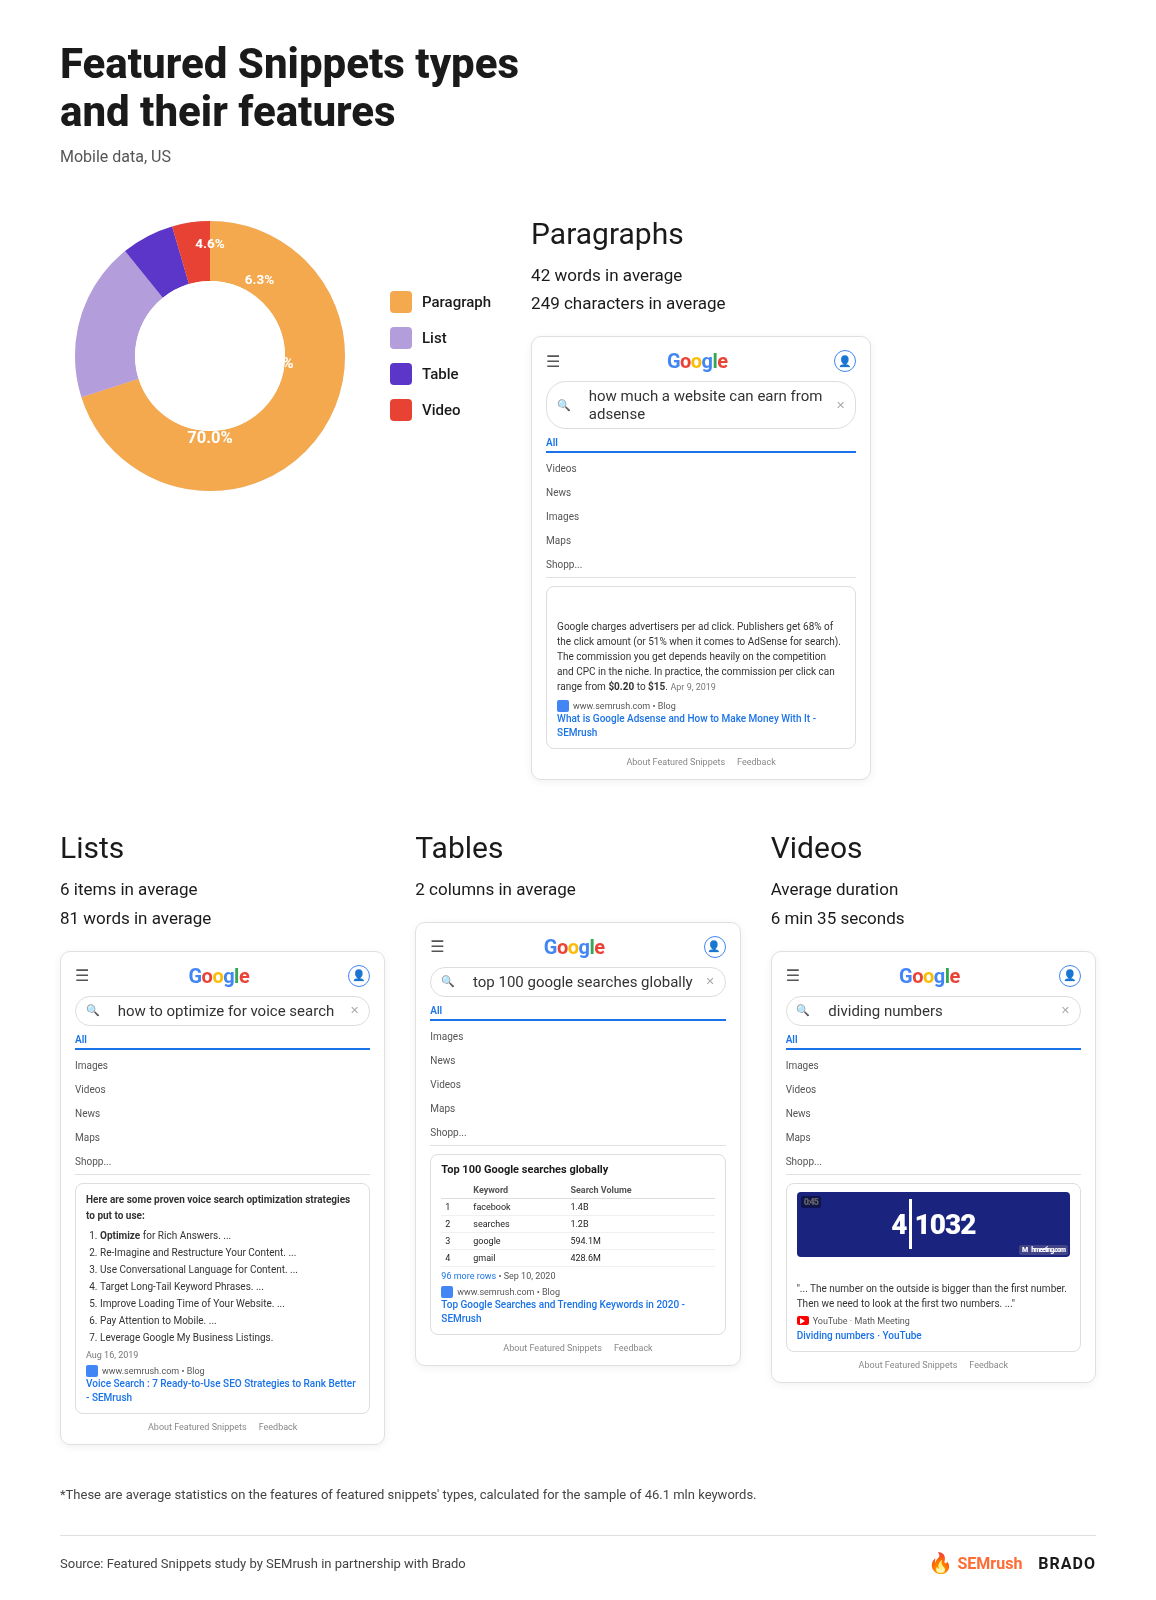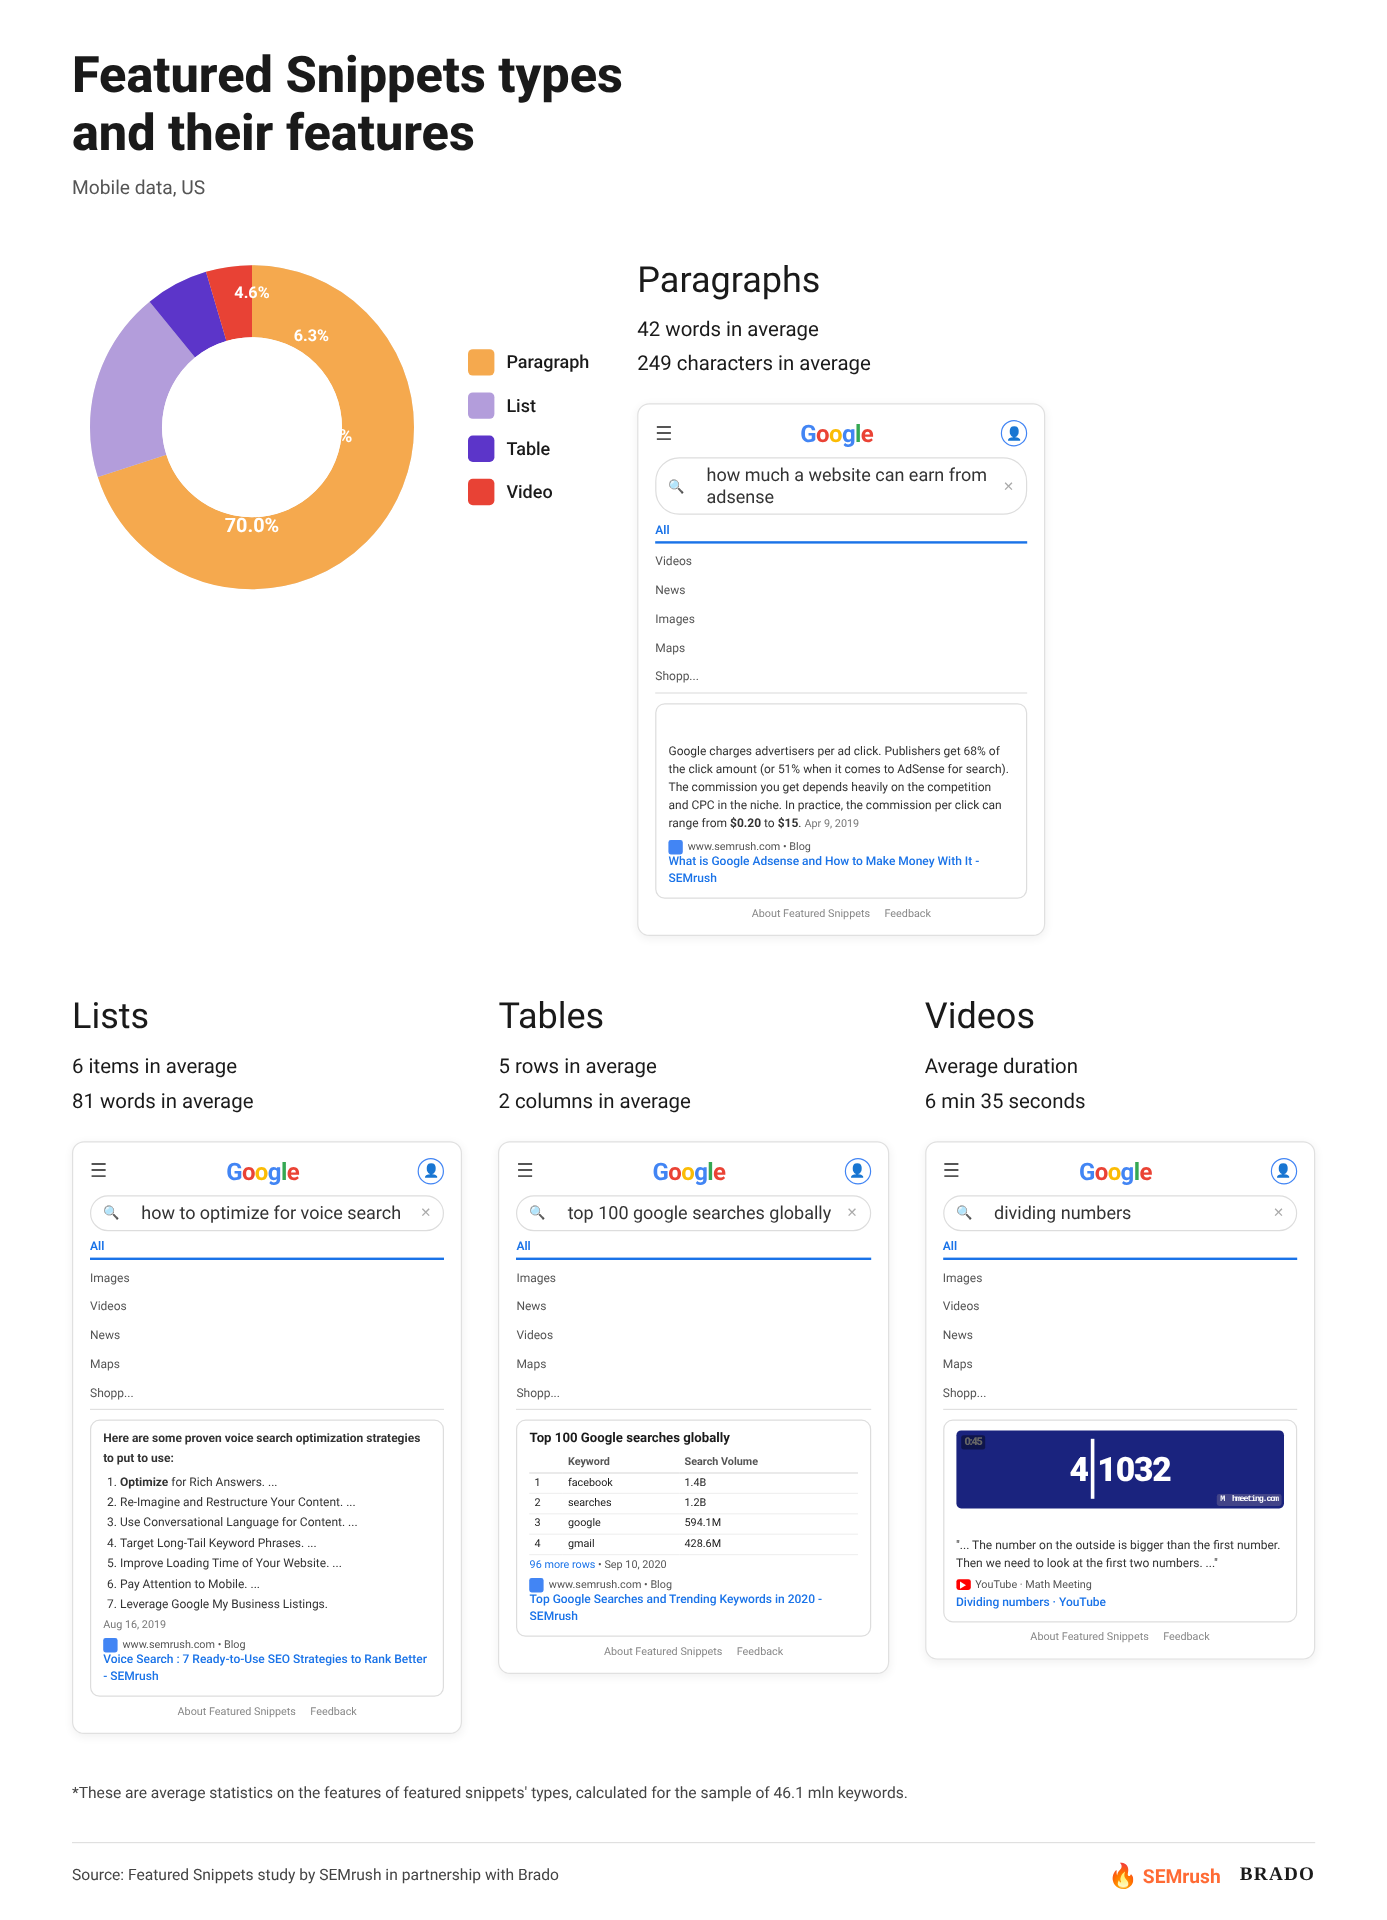--- a/index.html
+++ b/index.html
@@ -312,21 +312,20 @@
     .semrush-text {
       font-size: 16px;
       font-weight: 700;
       color: #FF6B35;
     }
     .brado-text {
       font-size: 16px;
       font-weight: 700;
       color: #1a1a1a;
       letter-spacing: 1px;
-      font-family: Liberation Serif, serif;
     }
   </style>
 </head>
 <body>
 
 <h1 class="main-title">Featured Snippets types and their features</h1>
 <p class="subtitle">Mobile data, US</p>
 
 <div class="top-section">
 
@@ -472,21 +471,20 @@
       <div class="mockup-footer">
         <span class="mockup-footer-text">About Featured Snippets</span>
         <span class="mockup-footer-text">Feedback</span>
       </div>
     </div>
   </div>
 
   <div class="bottom-panel">
     <h2 class="section-title">Tables</h2>
     <div class="section-stats">
-      <div>5 rows in average</div>
       <div>2 columns in average</div>
     </div>
     <div class="google-mockup" style="max-width:100%;">
       <div class="mockup-top-bar">
         <span class="mockup-hamburger">☰</span>
         <div class="google-logo">
           <span class="g-blue">G</span><span class="g-red">o</span><span class="g-yellow">o</span><span class="g-blue">g</span><span class="g-green">l</span><span class="g-red">e</span>
         </div>
         <div class="mockup-user-icon">👤</div>
       </div>
@@ -577,21 +575,21 @@
         <span class="mockup-tab">Maps</span>
         <span class="mockup-tab">Shopp...</span>
       </div>
       <div class="mockup-snippet-box">
 
         <div class="mockup-video-thumb">
           <span style="font-size:28px;font-weight:900;letter-spacing:0px;">4</span>
           <span style="display:inline-block;width:3px;height:50px;background:white;margin:0 2px;"></span>
           <span style="font-size:28px;font-weight:900;">1032</span>
           <div class="mockup-video-duration">0:45</div>
-          <div class="mockup-video-overlay" style="font-size:7px;bottom:2px;right:2px;background:rgba(74,74,138,0.85);font-family:Liberation Mono, monospace;">M<span style="color:transparent;">__</span>hmeeting.com</div>
+          <div class="mockup-video-overlay" style="font-size:7px;bottom:2px;right:2px;background:rgba(74,74,138,0.85);">M<span style="color:transparent;">__</span>hmeeting.com</div>
         </div>
         <p class="mockup-snippet-text">"... The number on the outside is bigger than the first number. Then we need to look at the first two numbers. ..."</p>
         <div class="mockup-yt-source" style="margin-top:5px;">
           <div class="yt-icon"></div>
           <span class="mockup-source-text">YouTube · Math Meeting</span>
         </div>
         <p class="mockup-link">Dividing numbers · YouTube</p>
       </div>
       <div class="mockup-footer">
         <span class="mockup-footer-text">About Featured Snippets</span>

